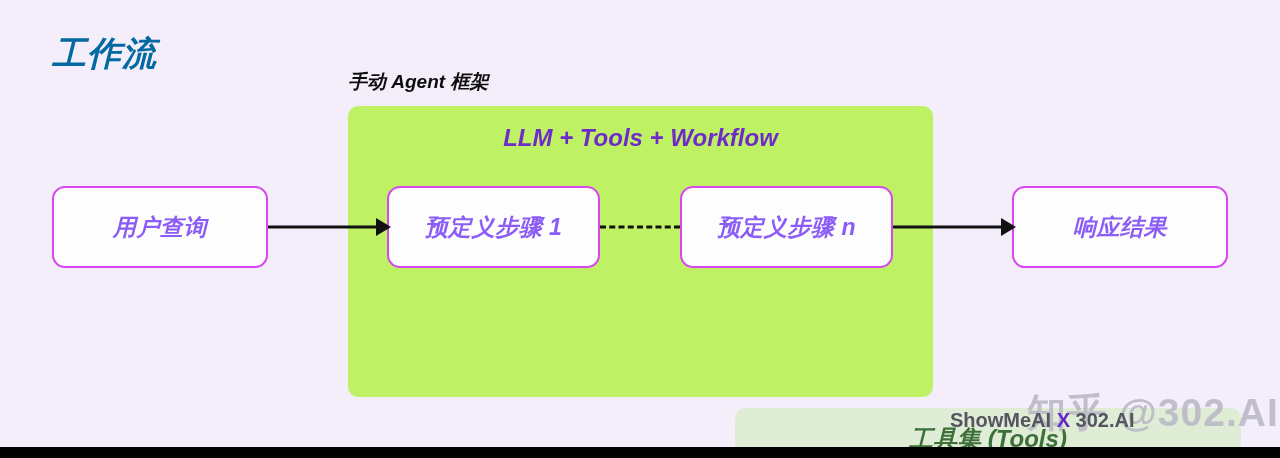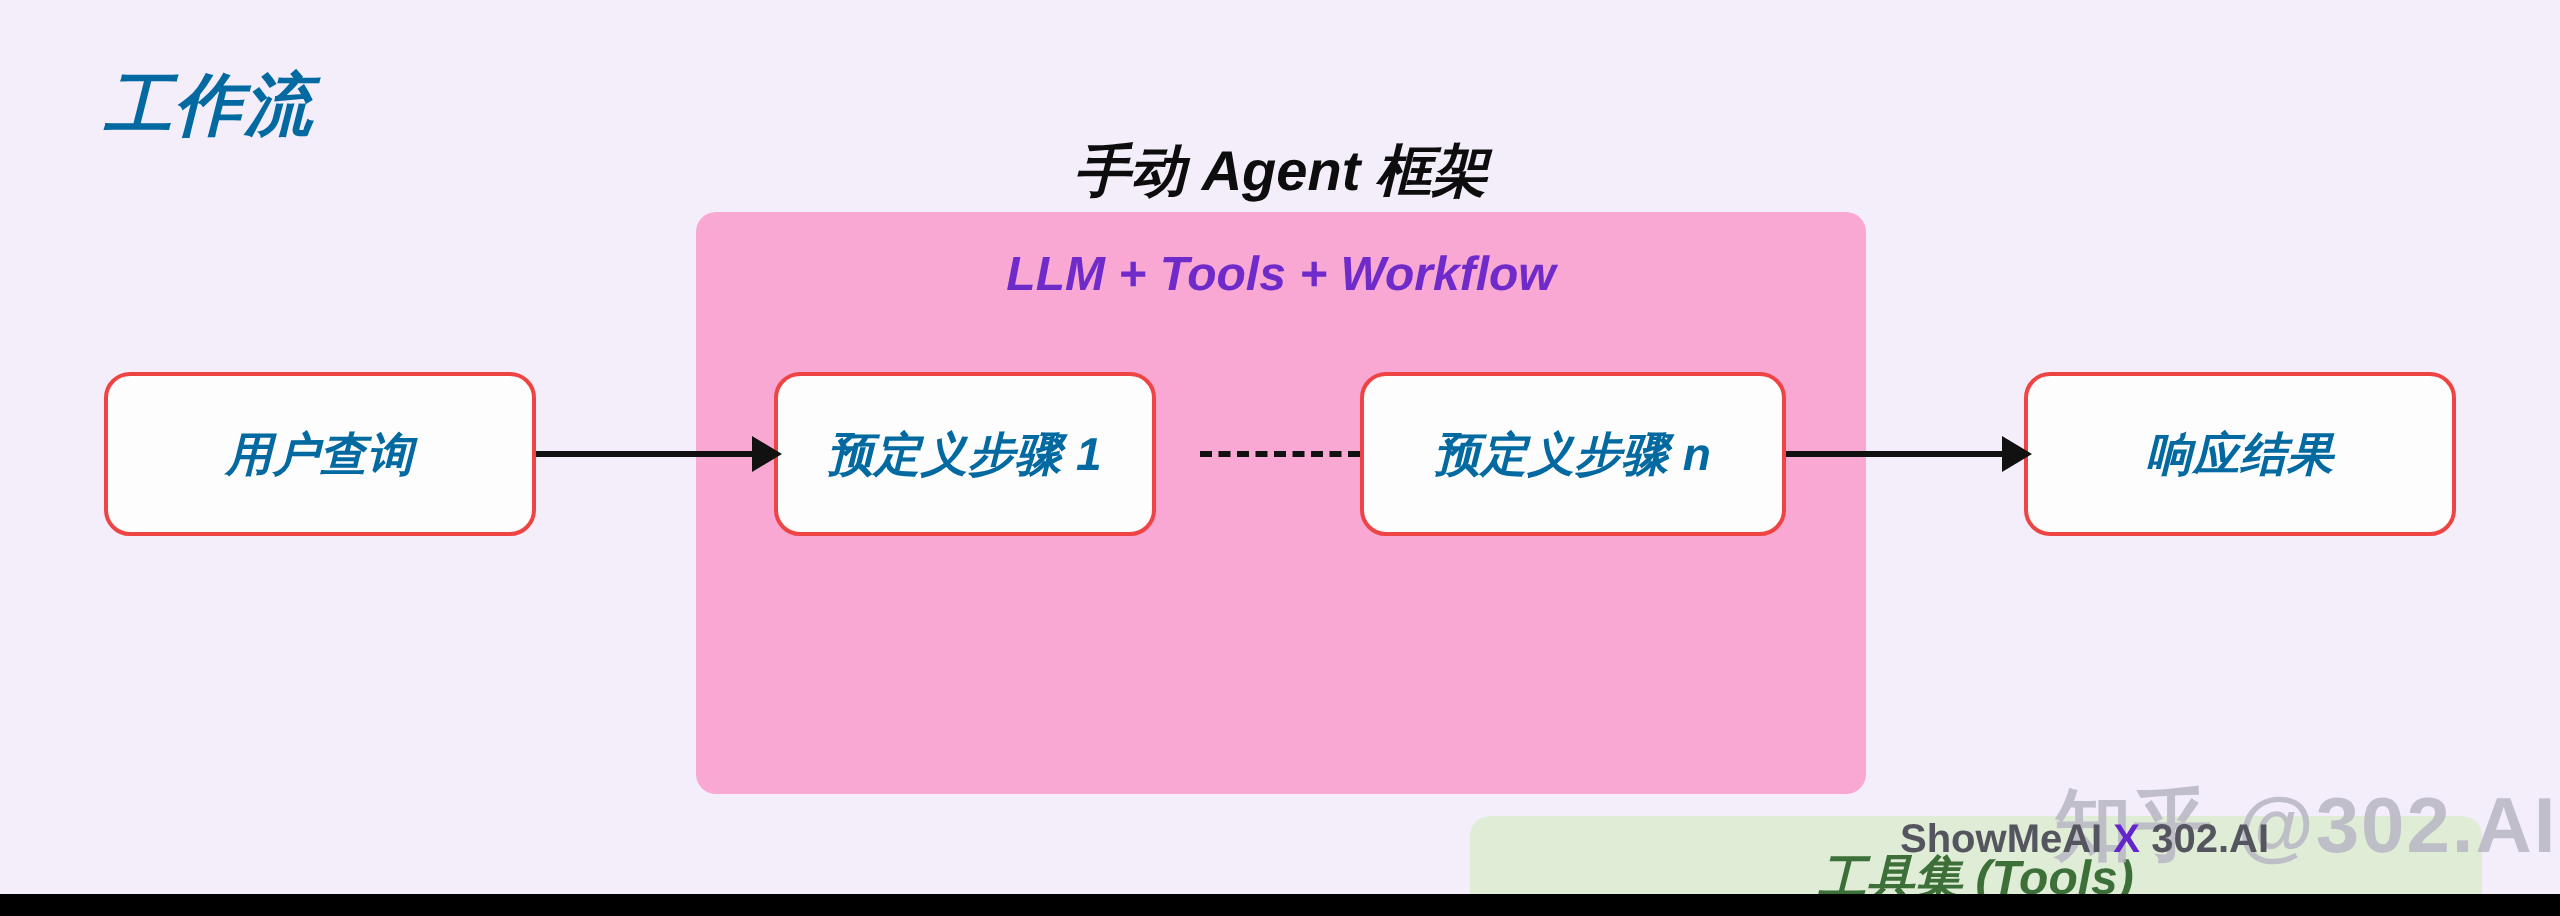--- a/index.html
+++ b/index.html
@@ -33,37 +33,37 @@
     line-height: 1;
     white-space: nowrap;
   }
 
   
   .framework-title {
     position: absolute;
     left: 348px;
     top: 72px;
     width: 585px;
-    text-align: center;
-    font-size: 28px;
+    text-align: left;
+    font-size: 19px;
     font-weight: bold;
     font-style: italic;
     color: #0d0d0d;
     line-height: 1;
     white-space: nowrap;
   }
 
   
   .panel {
     position: absolute;
     left: 348px;
     top: 106px;
     width: 585px;
     height: 291px;
-    background: #f9a8d4;
+    background: #bef264;
     border-radius: 10px;
   }
   .panel-subtitle {
     position: absolute;
     left: 0;
     top: 20px;
     width: 585px;
     text-align: center;
     font-size: 24px;
     font-weight: bold;
@@ -71,34 +71,34 @@
     color: #6f2bc9;
     line-height: 1;
     white-space: nowrap;
   }
 
   
   .node {
     position: absolute;
     box-sizing: border-box;
     background: #fdfdfd;
-    border: 2px solid #ef4444;
+    border: 2px solid #d946ef;
     border-radius: 13px;
     display: flex;
     align-items: center;
     justify-content: center;
     font-size: 23px;
     font-weight: bold;
     font-style: italic;
-    color: #0369a1;
+    color: #8b5cf6;
     white-space: nowrap;
     letter-spacing: 0.5px;
   }
   .node-user    { left: 52px;   top: 186px; width: 216px; height: 82px; }
-  .node-step1   { left: 387px;  top: 186px; width: 191px; height: 82px; }
+  .node-step1   { left: 387px;  top: 186px; width: 213px; height: 82px; }
   .node-stepn   { left: 680px;  top: 186px; width: 213px; height: 82px; }
   .node-result  { left: 1012px; top: 186px; width: 216px; height: 82px; }
 
   
   .tools-box {
     position: absolute;
     left: 387px;
     top: 302px;
     width: 506px;
     height: 62px;

